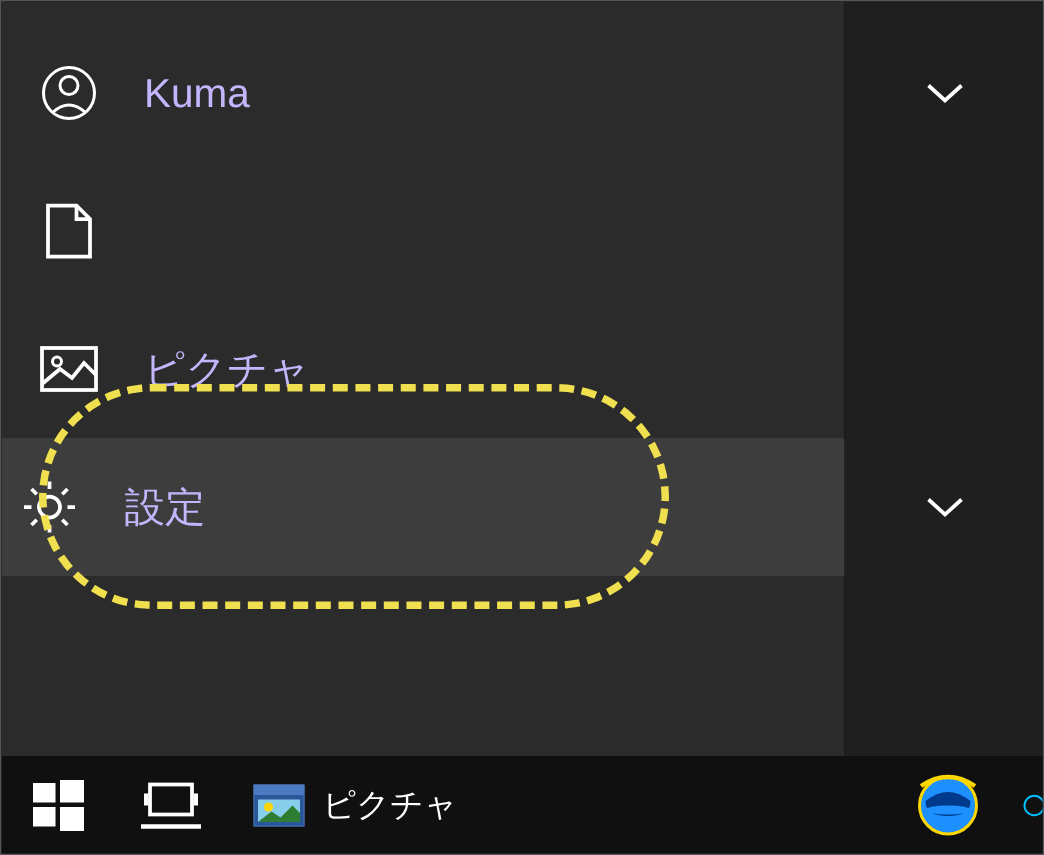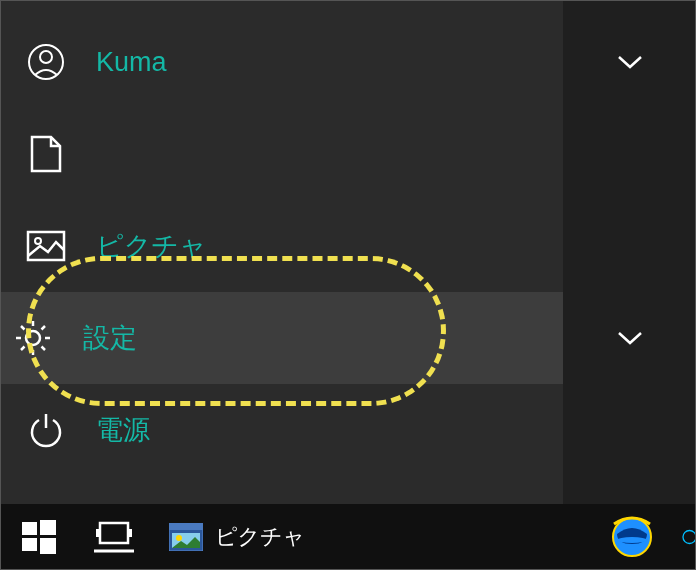--- a/index.html
+++ b/index.html
@@ -46,21 +46,21 @@
       width: 40px;
       height: 40px;
       display: flex;
       align-items: center;
       justify-content: center;
       flex-shrink: 0;
     }
     .menu-label {
       margin-left: 30px;
       font-size: 27px;
-      color: #14b8a6;
+      color: #c4b5fd;
       font-weight: 400;
       text-align: center;
     }
     .right-chevron {
       display: flex;
       align-items: center;
       justify-content: center;
       height: 92px;
     }
     .annotation {
@@ -182,29 +182,20 @@
             <path d="M 7 7 L 10.5 10.5"></path>
             <path d="M 27.5 27.5 L 31 31"></path>
             <path d="M 31 7 L 27.5 10.5"></path>
             <path d="M 10.5 27.5 L 7 31"></path>
           </g>
         </svg>
       </span>
       <span class="menu-label">設定</span>
     </div>
 
-    <div class="menu-item">
-      <span class="menu-icon">
-        <svg width="36" height="36" viewBox="0 0 36 36">
-          <path d="M 11 8 A 14 14 0 1 0 25 8" fill="none" stroke="#fff" stroke-width="2.5"></path>
-          <line x1="18" y1="2" x2="18" y2="16" stroke="#fff" stroke-width="2.5"></line>
-        </svg>
-      </span>
-      <span class="menu-label">電源</span>
-    </div>
 
   </div>
 </div>
 
 <div class="right-panel">
   <div style="padding-top:15px;">
     <div class="right-chevron">
       <svg width="26" height="14" viewBox="0 0 26 14">
         <path d="M 2 2 L 13 12 L 24 2" fill="none" stroke="#fff" stroke-width="2.5"></path>
       </svg>

